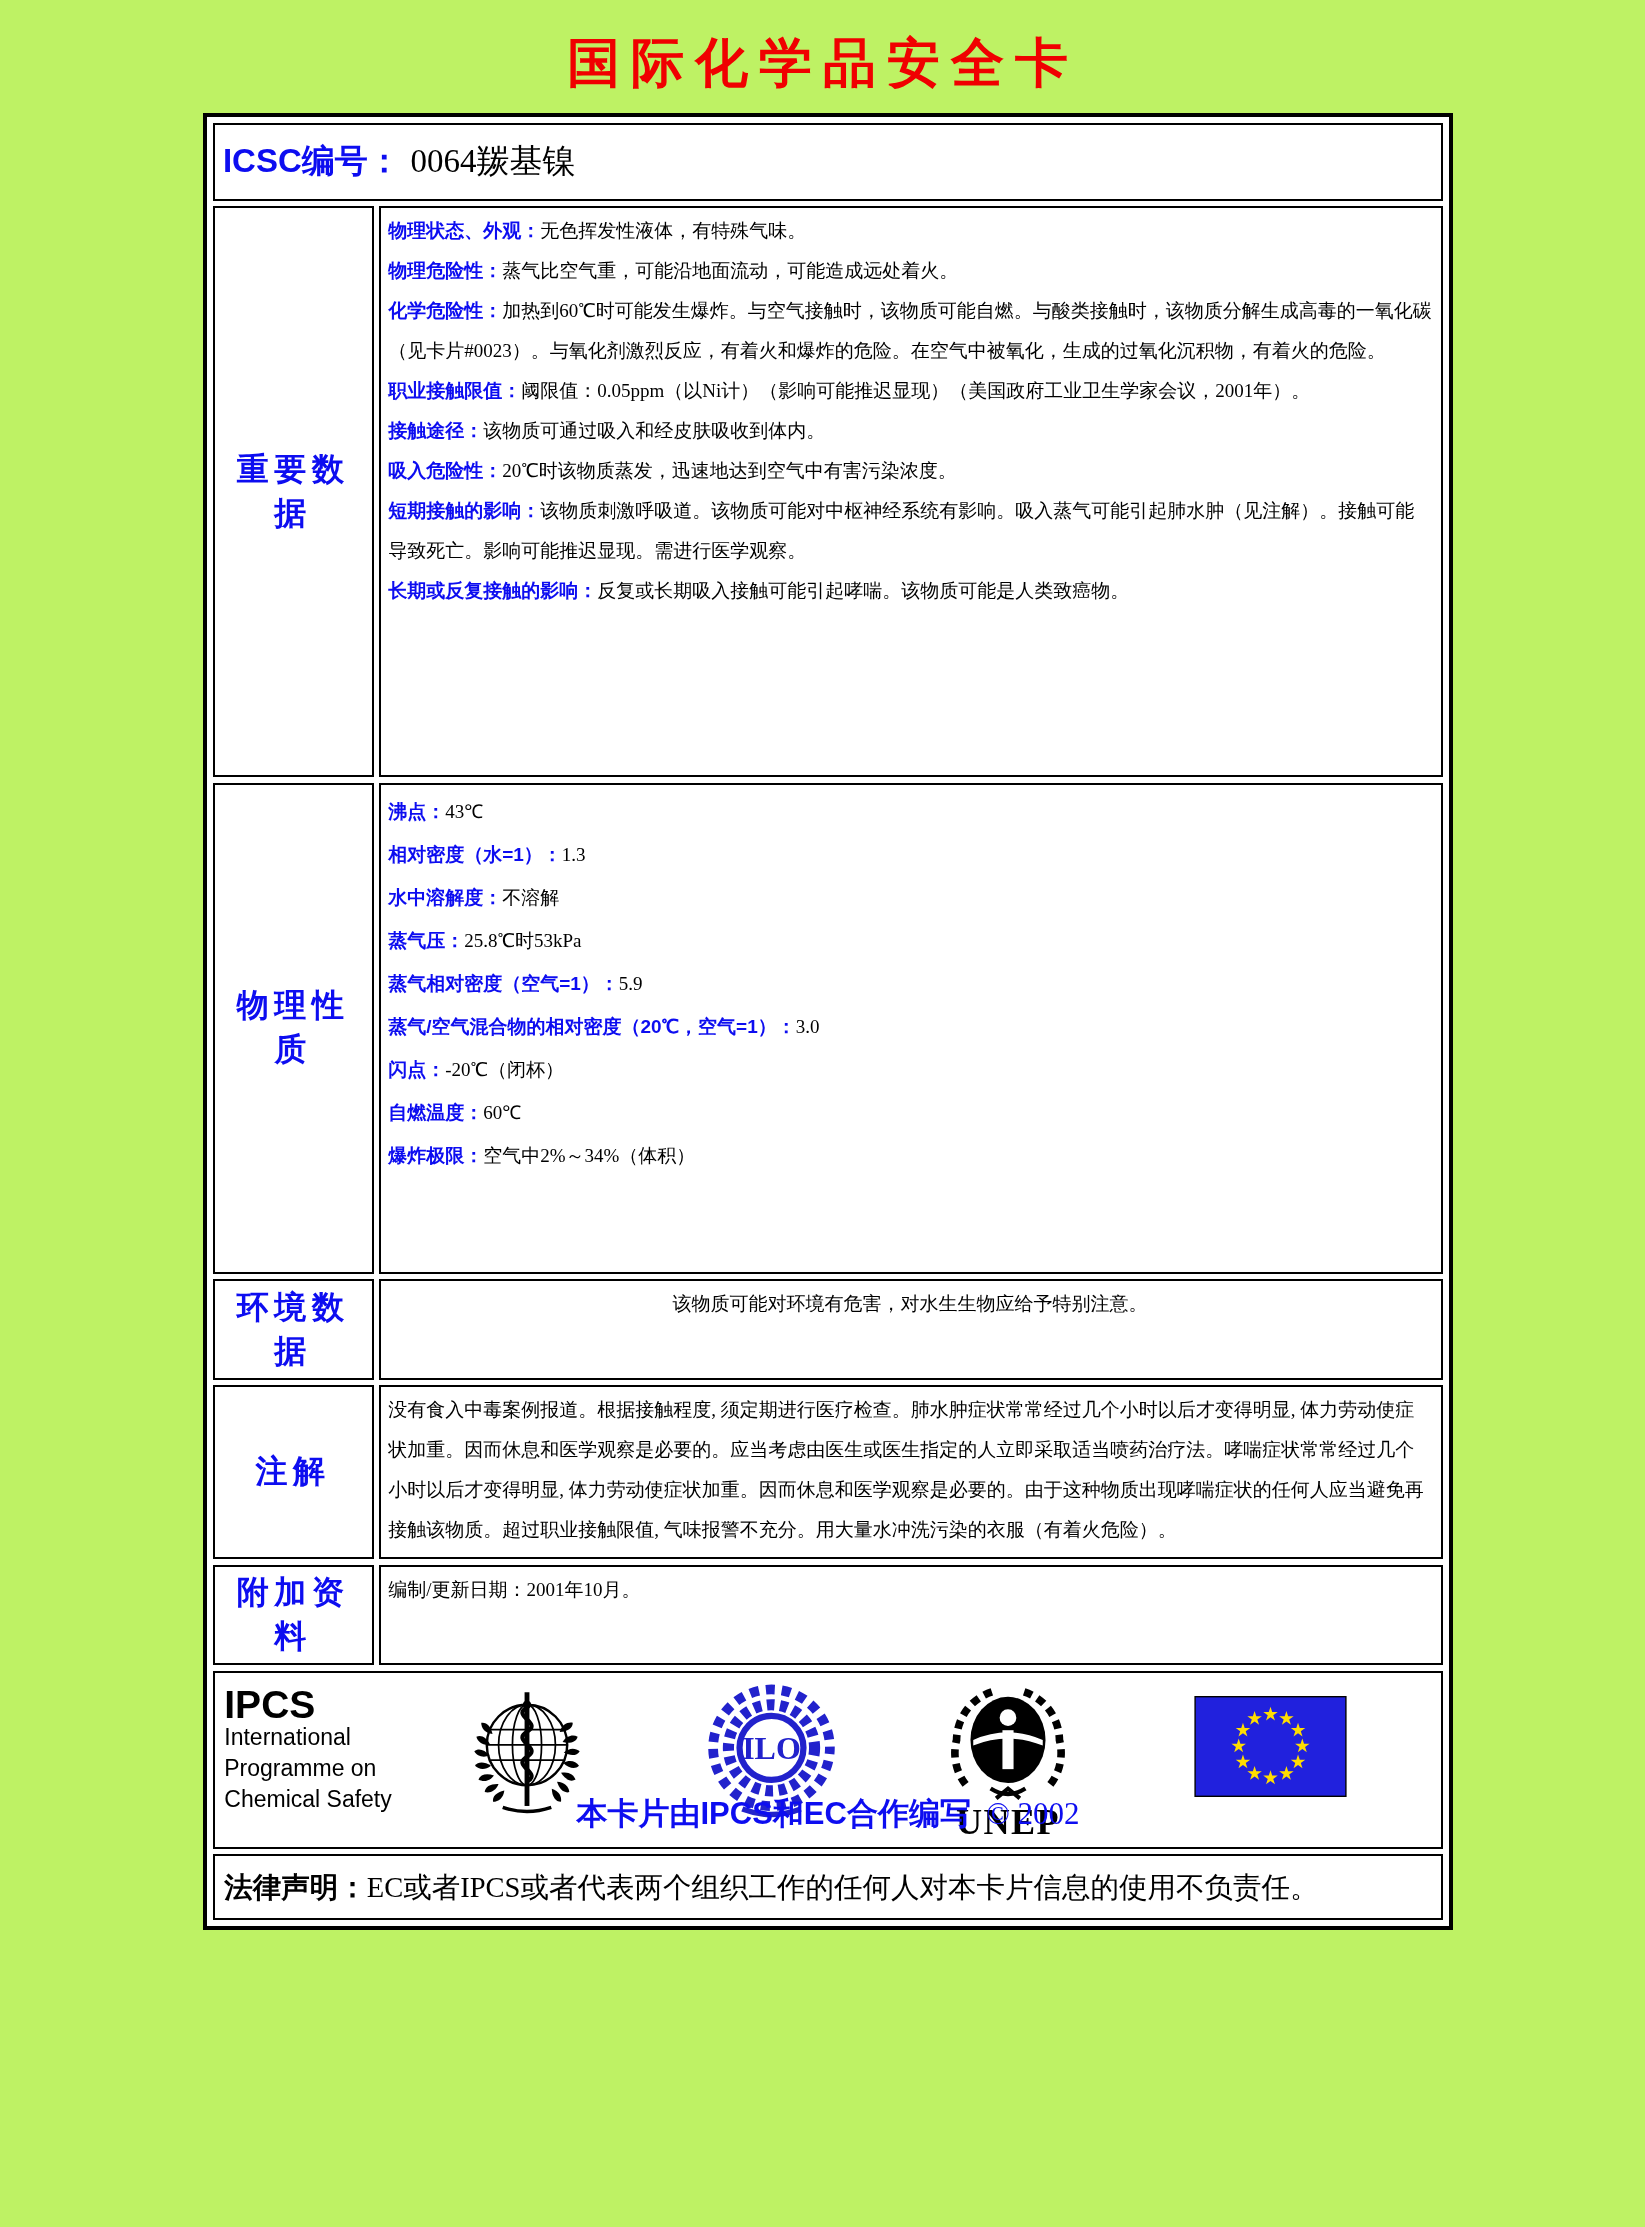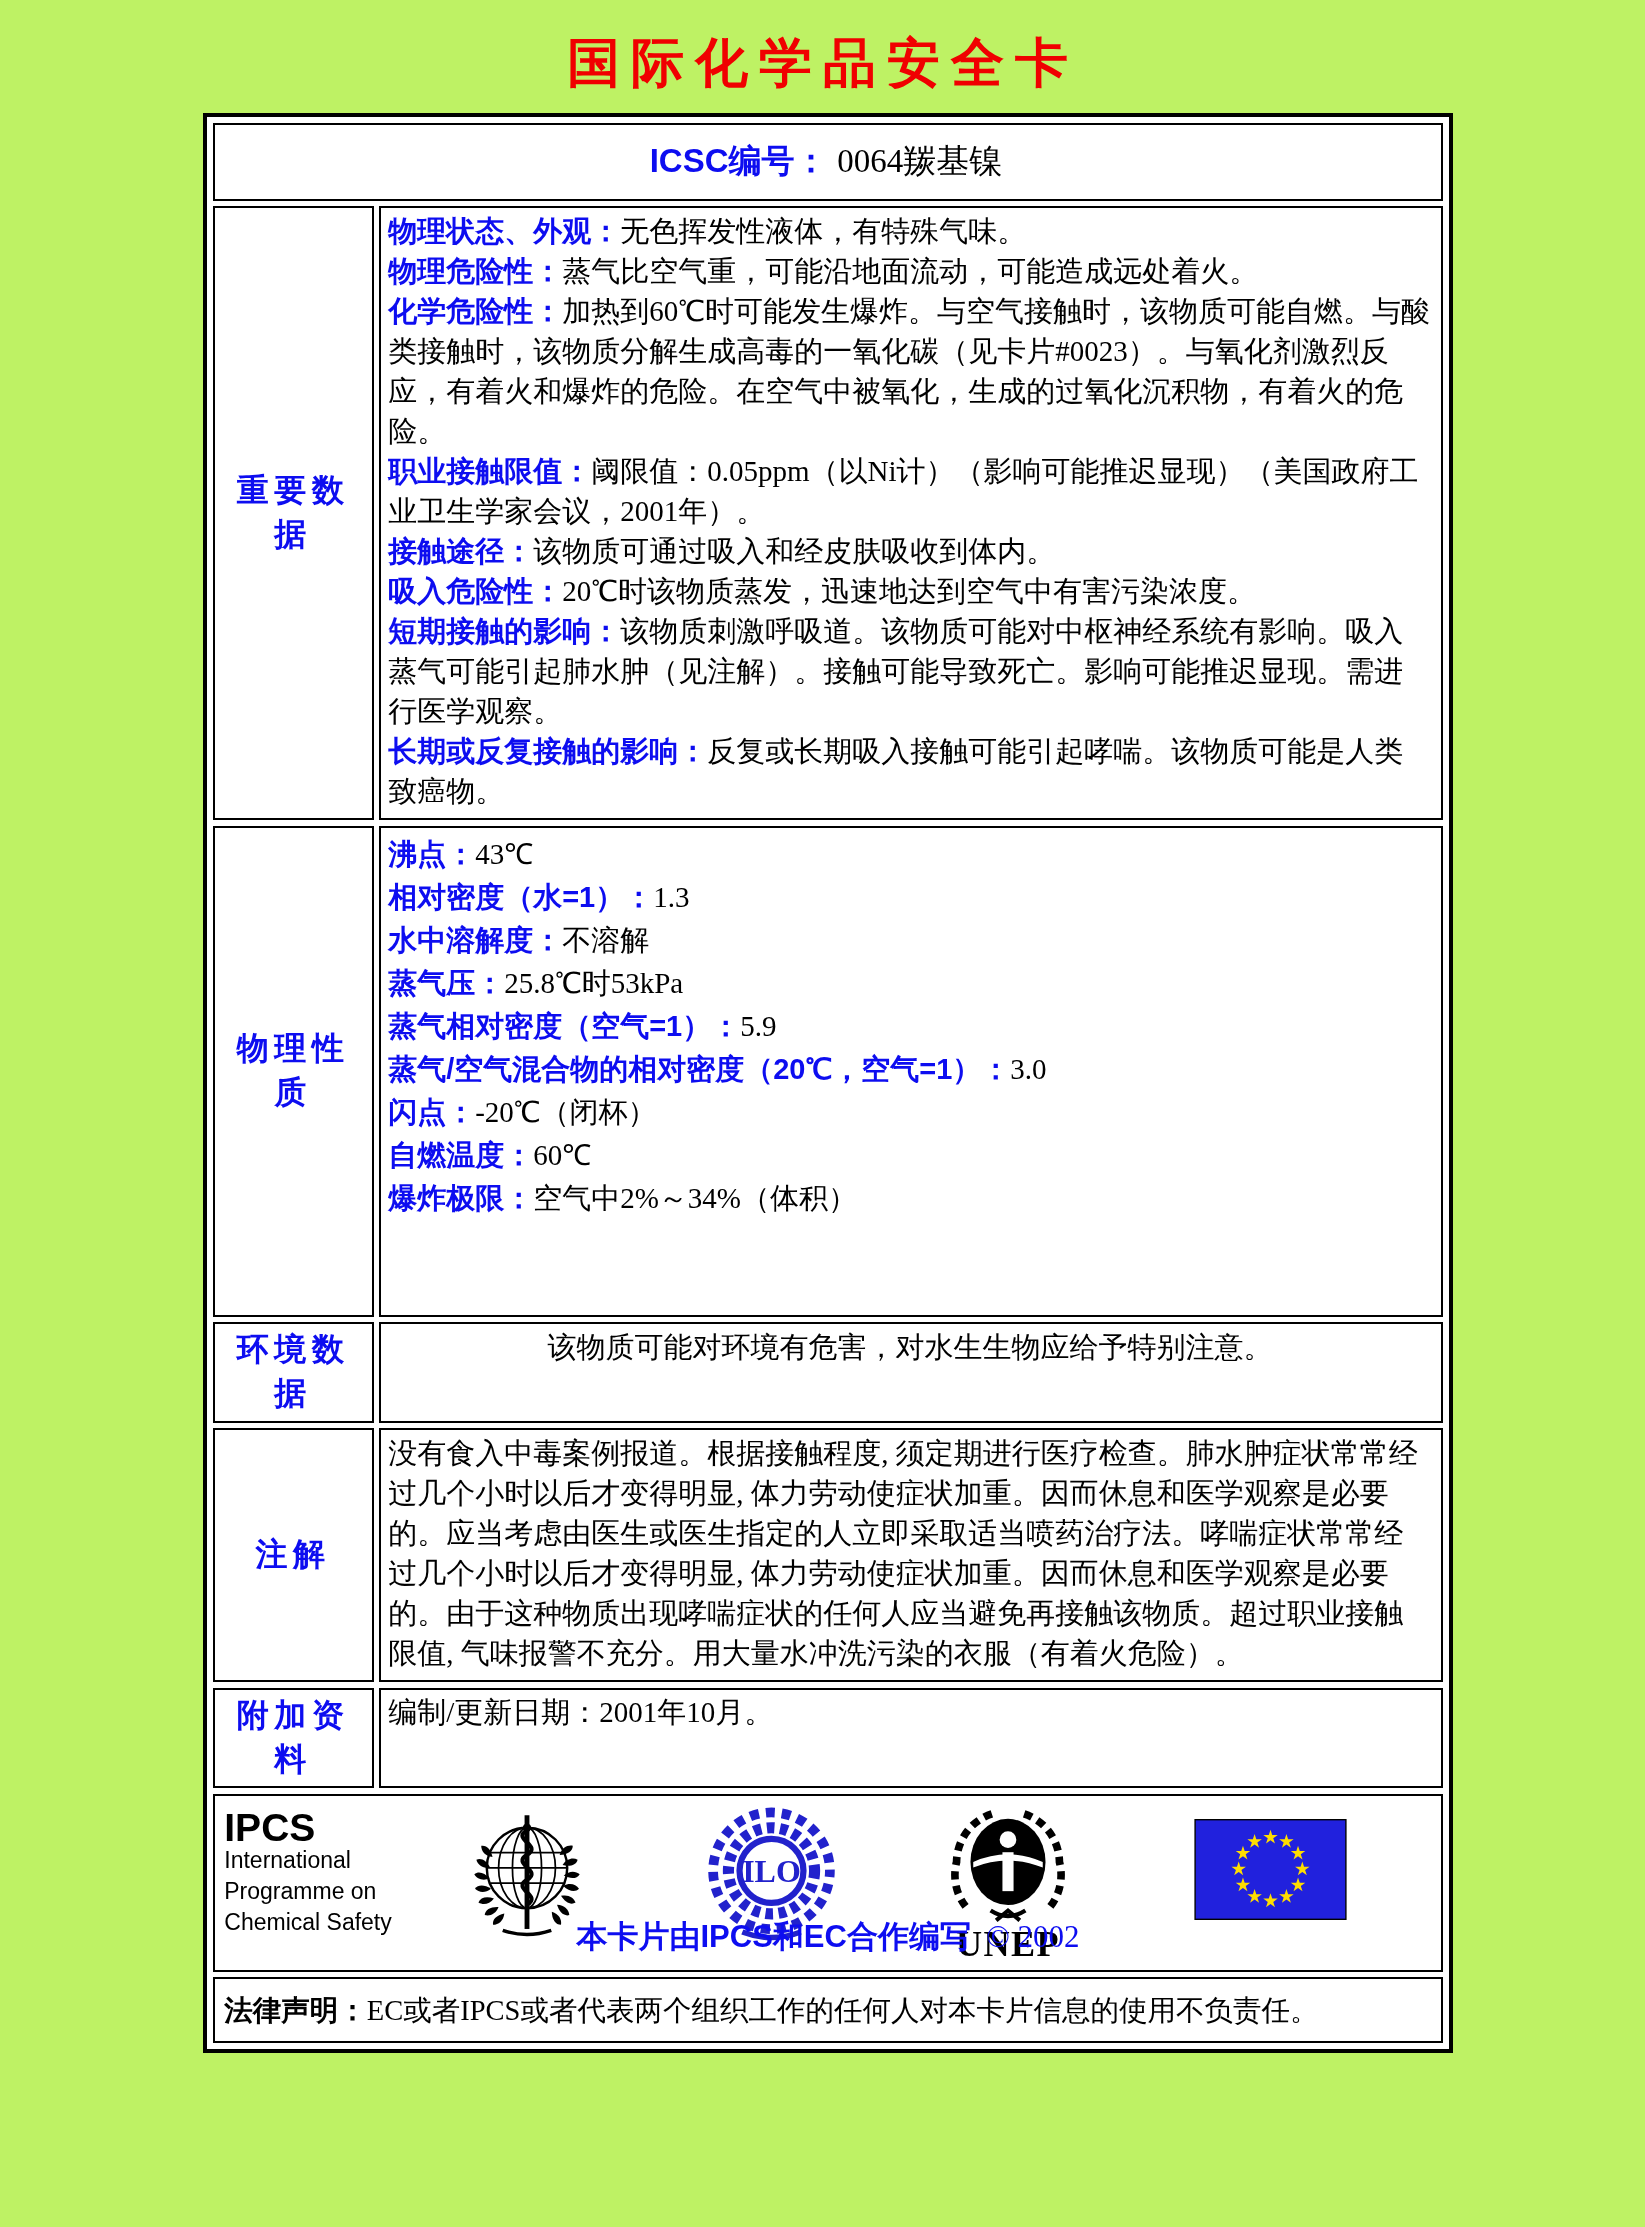--- a/index.html
+++ b/index.html
@@ -33,21 +33,21 @@
     display: flex;
     flex-direction: column;
     gap: 5.6px;
     background: #fff;
   }
   .row { display: flex; gap: 5.6px; }
   .cell { border: 2.1px solid #000; background: #fff; }
   .full-cell { flex: 1; }
   
   .header-cell {
-    display: flex; justify-content: center; align-items: center;
+    display: flex; justify-content: flex-start; align-items: center;
     padding: 9.7px 12.5px 9.7px 8.3px;
     min-height: 78px;
     font-size: 33px;
   }
   .icsc-label {
     color: var(--accent, #0d0df0);
     font-weight: bold;
     font-family: "Liberation Sans", sans-serif;
   }
   .icsc-number { font-family: "Liberation Serif", serif; margin-left: 9.7px; }
@@ -60,21 +60,21 @@
     font-weight: bold;
     font-size: 32px;
     letter-spacing: 5.6px;
     text-align: center;
     font-family: "Liberation Sans", sans-serif;
     padding: 4.2px;
   }
   .content-cell {
     flex: 1;
     padding: 2.8px 9.7px 7px 7px;
-    font-size: 29px;
+    font-size: 19px;
     line-height: 40px;
   }
   #sec-important .content-cell { min-height: 571px; }
   #sec-physical  .content-cell { min-height: 491px; line-height: 43px; padding-top: 5.6px; }
   #sec-environment .content-cell { min-height: 40px; text-align: center; }
   #sec-notes .content-cell { }
   #sec-additional .content-cell { min-height: 40px; }
   .item { }
   .lbl {
     color: var(--accent, #0d0df0);

